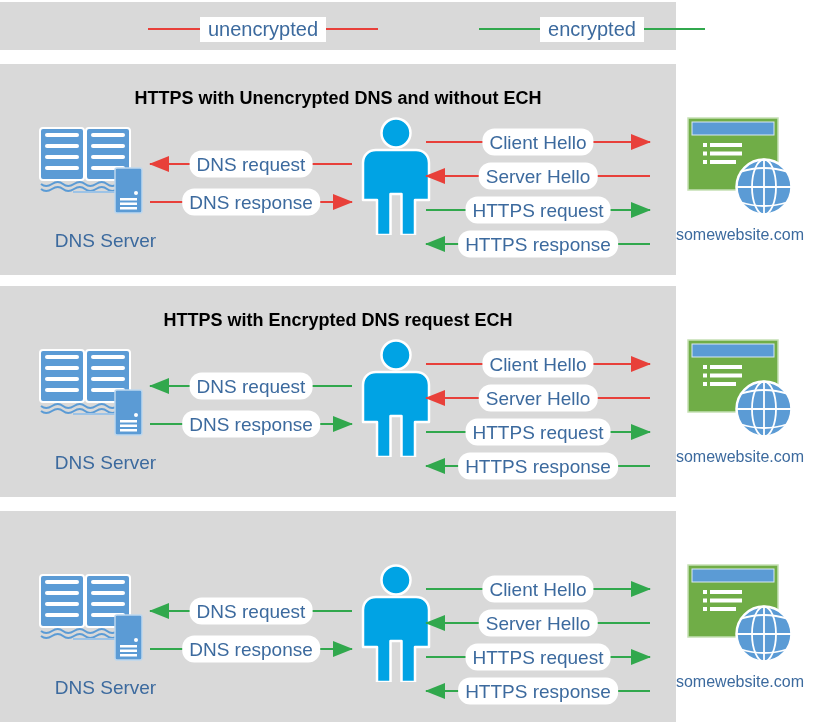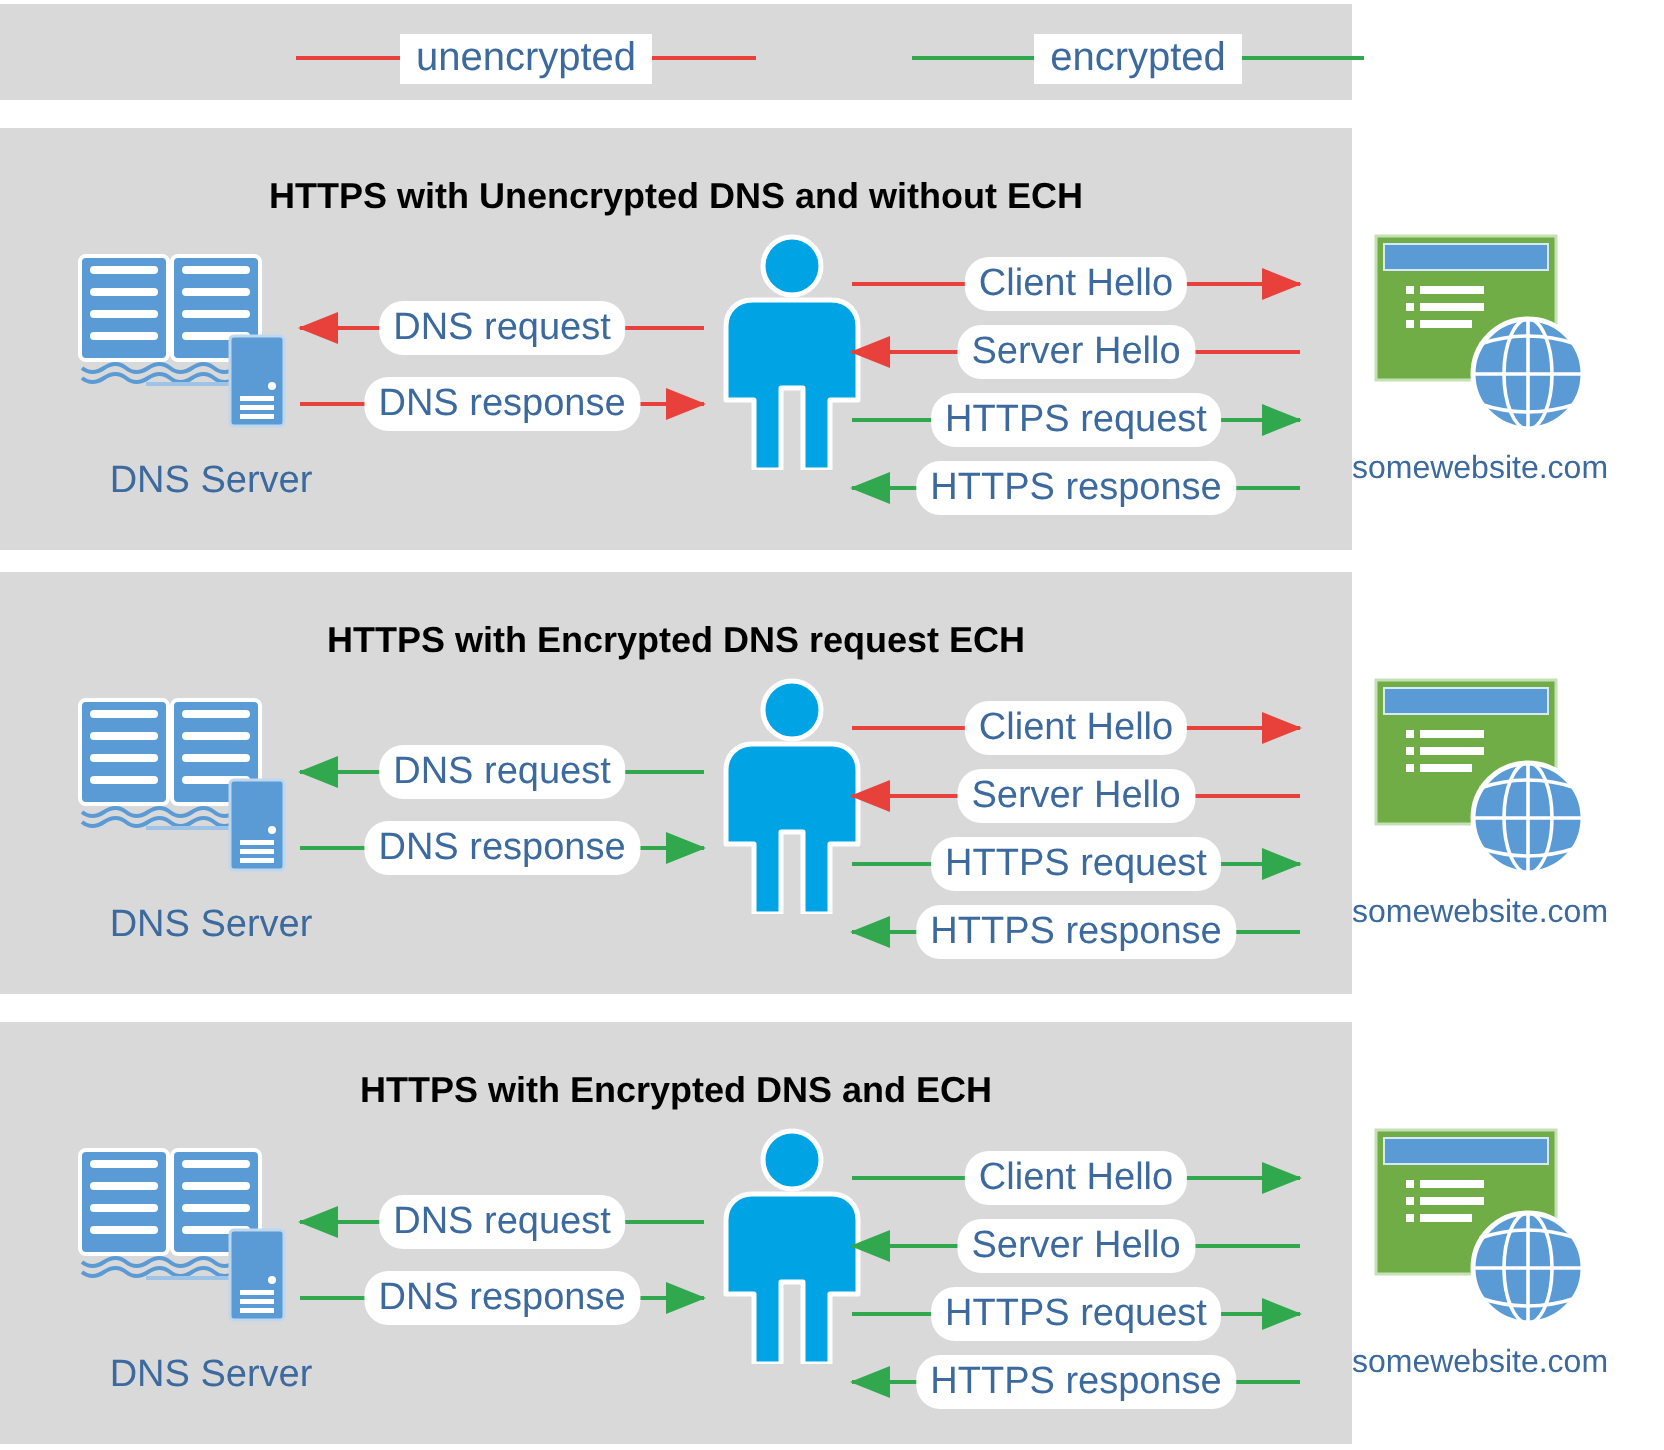--- a/index.html
+++ b/index.html
@@ -4,21 +4,21 @@
 <style>
   html,body{margin:0;padding:0;background:#fff;}
   body{width:832px;height:725px;position:relative;font-family:"Liberation Sans",sans-serif;overflow:hidden;}
   .bar{position:absolute;left:0;width:676px;background:var(--panel-bg,#d9d9d9);}
   #legend{top:2px;height:48px;}
   .panel{top:0;height:211px;}
   #panel1{top:64px;} #panel2{top:286px;} #panel3{top:511px;}
   .ptitle{position:absolute;top:11px;left:0;width:100%;text-align:center;font-size:18px;font-weight:bold;color:var(--title-text,#000);line-height:22px;margin-top:12px;}
   .legend-item{position:absolute;top:12px;height:30px;display:flex;align-items:center;}
   #legend-item-1{left:148px;width:230px;}
-  #legend-item-2{left:456px;width:226px;}
+  #legend-item-2{left:479px;width:226px;}
   .leg-line{flex:1;height:2px;background:currentColor;}
   .leg-lbl{background:var(--label-bg,#fff);padding:1px 8px;font-size:20px;color:var(--label-text,#3c6a9e);white-space:nowrap;}
   .arrow{position:absolute;height:2px;}
   .arrow.side-l{left:150px;width:202px;}
   .arrow.side-r{left:426px;width:224px;}
   .a-line{position:absolute;left:0;right:0;top:0;height:2px;background:currentColor;}
   .a-head{position:absolute;top:-7px;width:0;height:0;border-top:8px solid transparent;border-bottom:8px solid transparent;}
   .dir-left .a-head{left:-1px;border-right:20px solid;}
   .dir-right .a-head{right:-1px;border-left:20px solid;}
   .a-lbl{position:absolute;left:50%;top:1px;transform:translate(-50%,-50%);background:var(--label-bg,#fff);padding:1px 7px;font-size:19px;line-height:25px;color:var(--label-text,#3c6a9e);white-space:nowrap;border-radius:12px;}
@@ -194,21 +194,20 @@
     <span class="a-lbl">HTTPS request</span>
   </div>
   <div class="arrow side-r dir-left y-htresp" style="color: rgb(49, 168, 77);">
     <span class="a-line"></span>
       <span class="a-head"></span>
     <span class="a-lbl">HTTPS response</span>
   </div>
 </section>
 
 <section class="bar panel" id="panel3">
-  <h2 class="ptitle">HTTPS with Encrypted DNS and ECH</h2>
   <svg class="dns-icon">
       <use href="#sym-dns"></use>
     </svg>
   <div class="dns-label">DNS Server</div>
   <svg class="person-icon">
       <use href="#sym-person"></use>
     </svg>
   <svg class="site-icon">
       <use href="#sym-site"></use>
     </svg>

